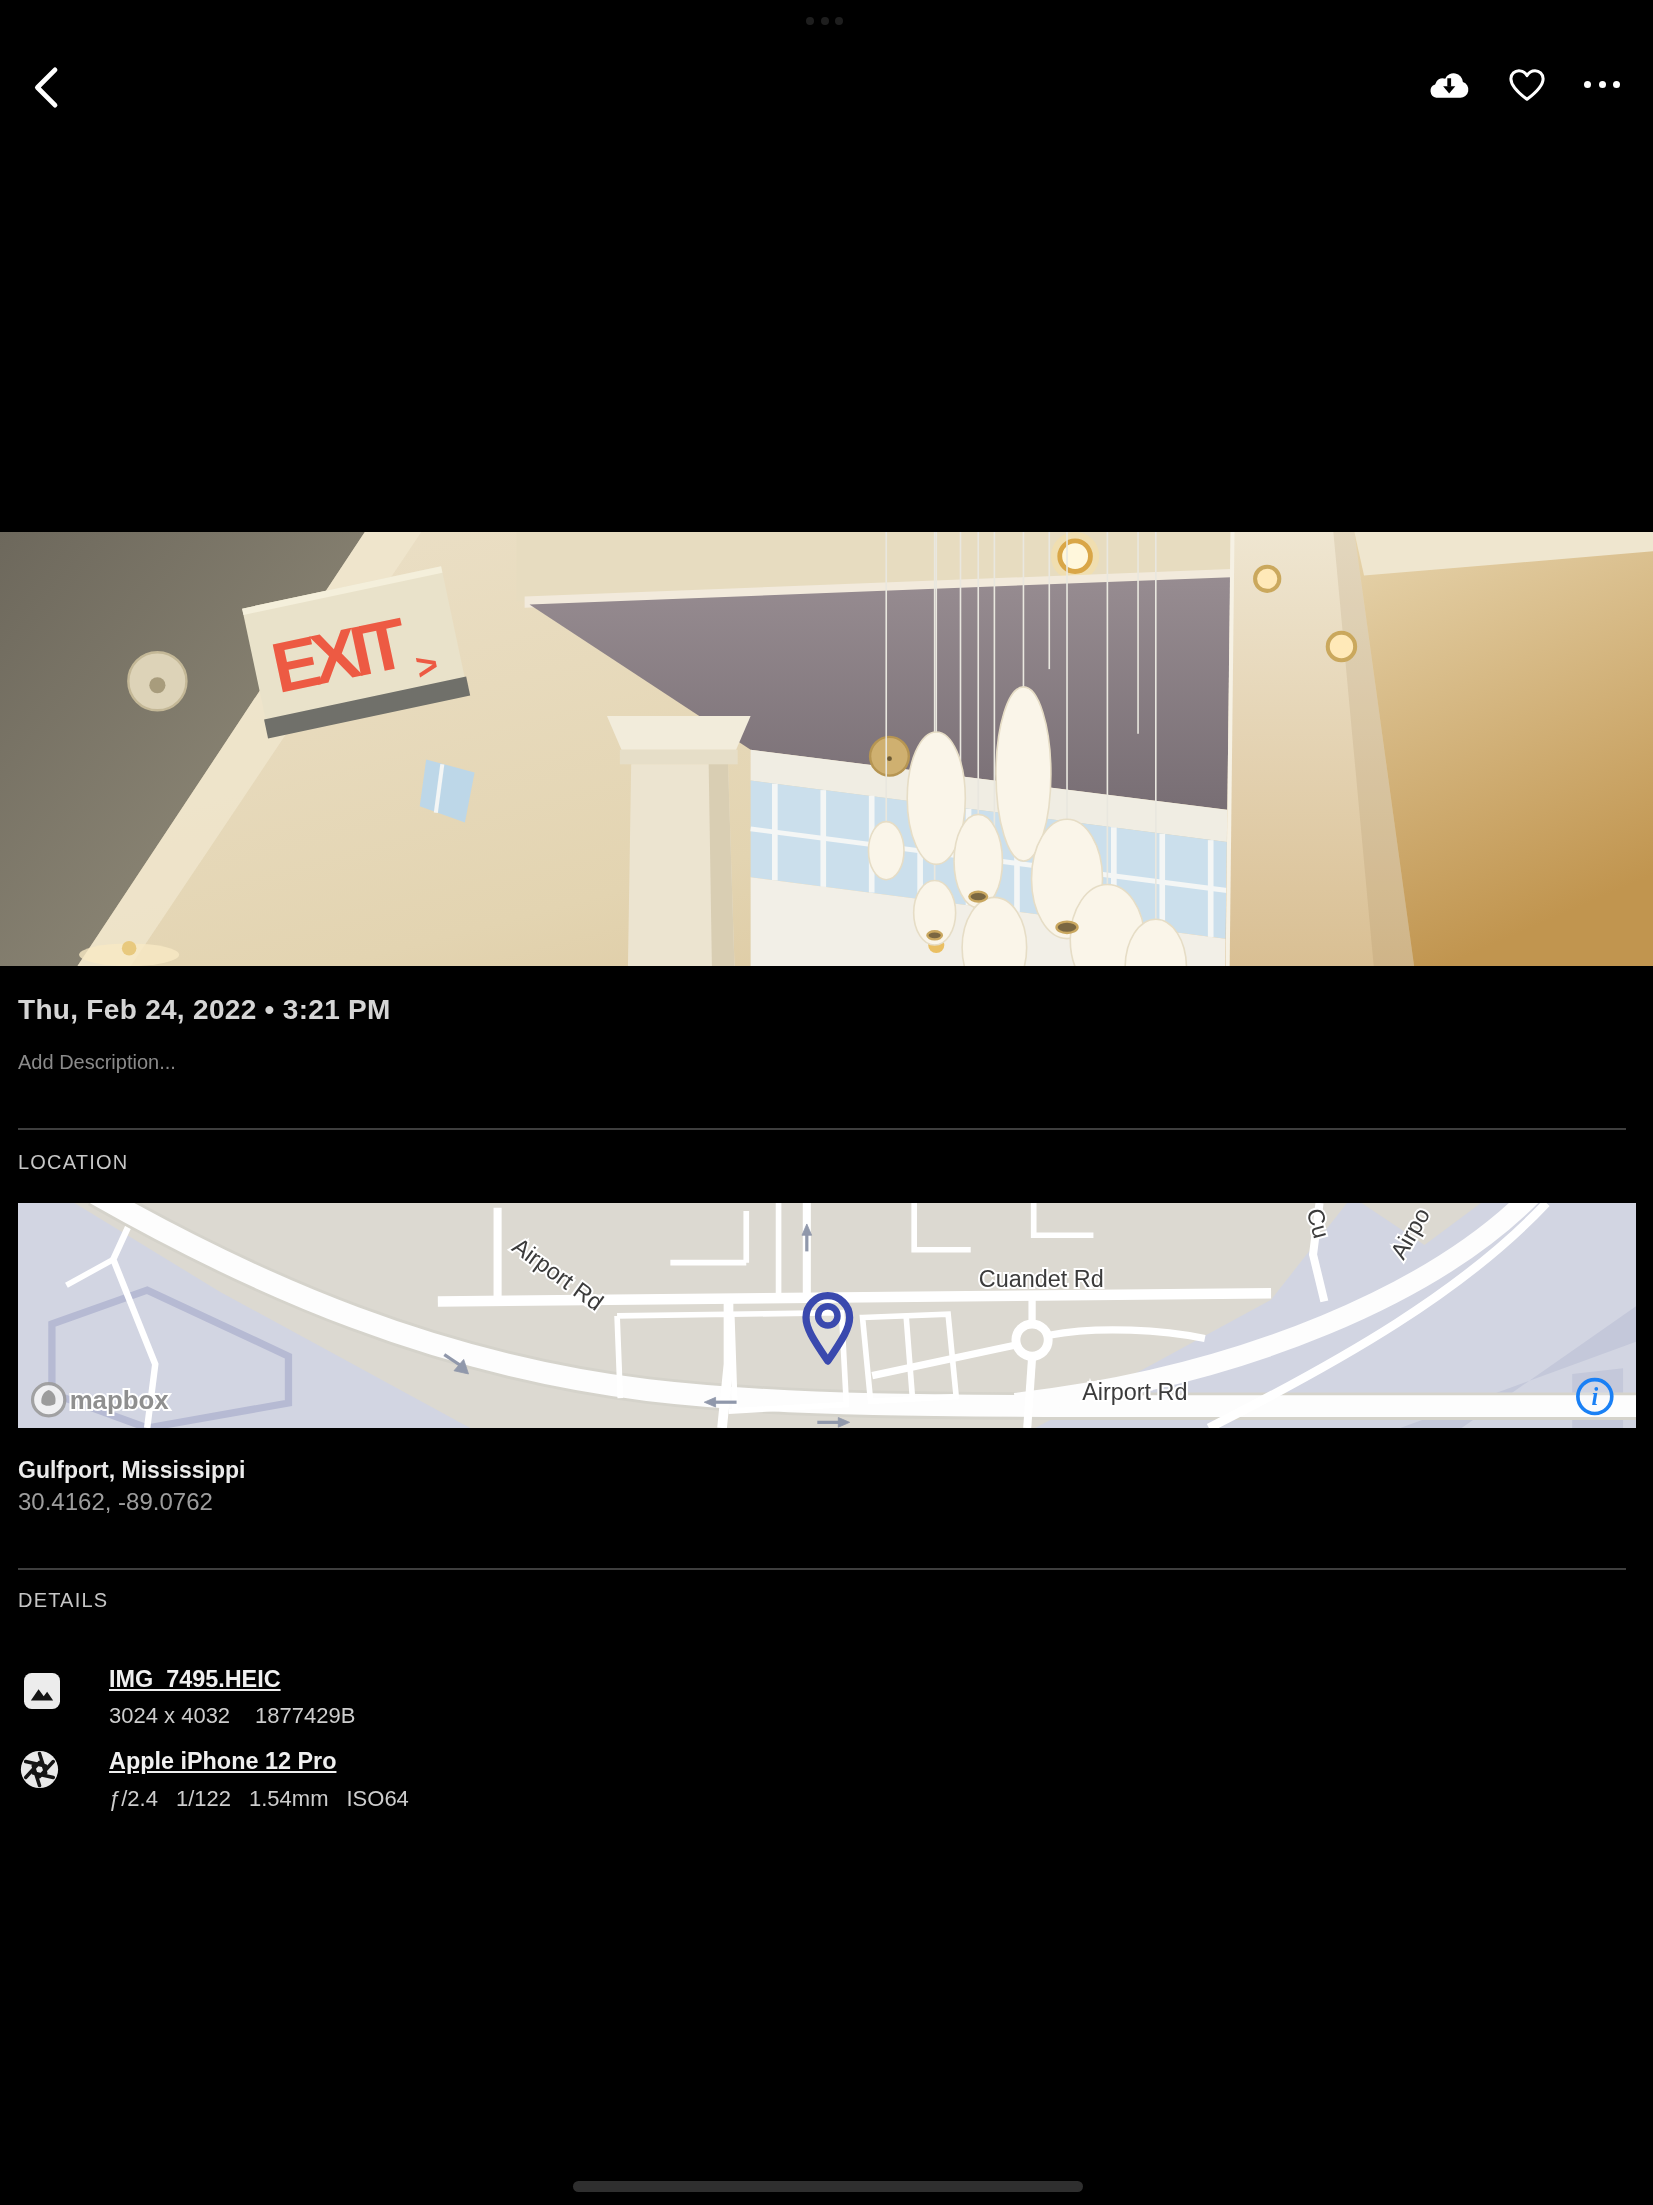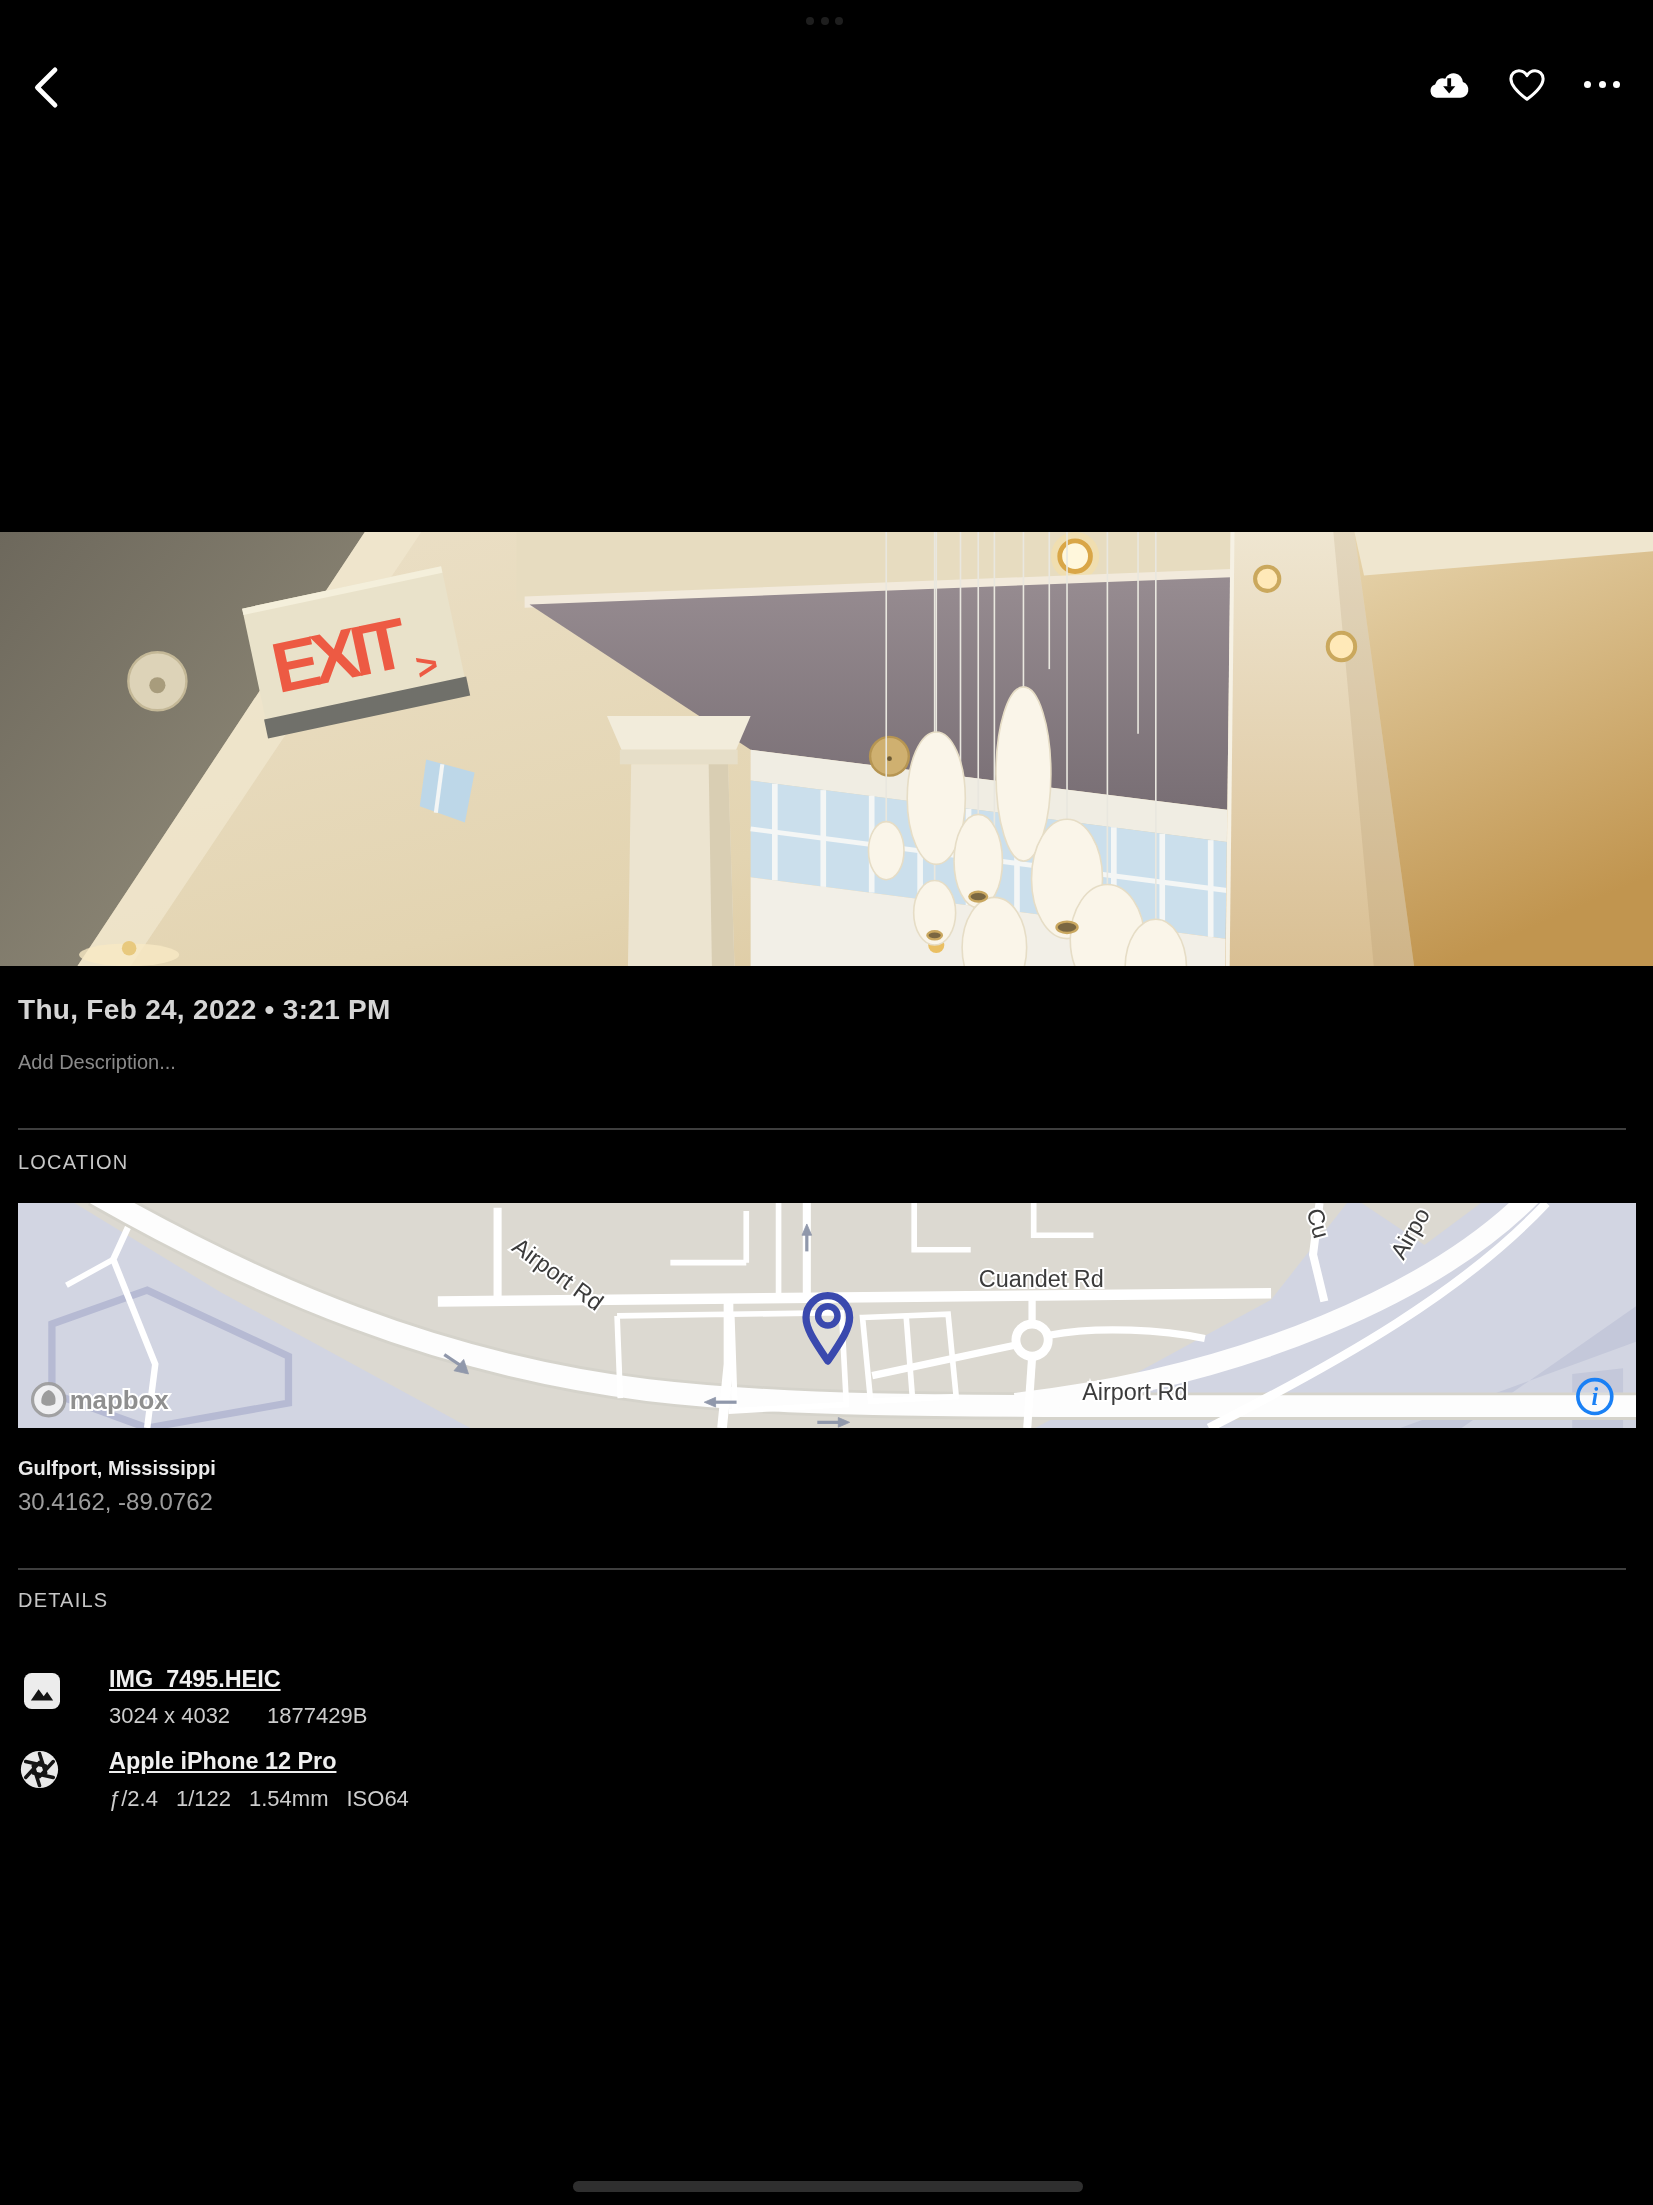--- a/index.html
+++ b/index.html
@@ -22,29 +22,29 @@
   .date-line{position:absolute;left:18px;top:994px;font-size:28px;font-weight:bold;color:#d5d5d5;letter-spacing:0.3px;}
   .desc-line{position:absolute;left:18px;top:1051px;font-size:20px;color:#8a8a8a;}
   .divider{position:absolute;left:18px;width:1608px;height:1.6px;background:#3e3e3e;}
   #div1{top:1128px;} #div2{top:1568px;}
   .section-label{position:absolute;left:18px;font-size:20px;color:#c6c6c6;letter-spacing:1.2px;}
   #loc-label{top:1151px;} #det-label{top:1589px;}
   
   #map{position:absolute;left:18px;top:1203px;width:1618px;height:225px;background:#d2d5e2;overflow:hidden;}
   #map svg{display:block;width:100%;height:100%;}
   .map-label{font-size:29px;fill:#3b3b3b;stroke:#ffffff;stroke-width:5px;paint-order:stroke;font-family:"Liberation Sans","DejaVu Sans",sans-serif;}
-  .place-line{position:absolute;left:18px;top:1457px;font-size:20px;font-weight:bold;color:#ebebeb;}
+  .place-line{position:absolute;left:18px;top:1457px;font-size:23px;font-weight:bold;color:#ebebeb;}
   .coords-line{position:absolute;left:18px;top:1488px;font-size:24px;color:#9d9d9d;}
   
   .file-icon{position:absolute;left:24px;top:1673px;}
   .cam-icon{position:absolute;left:20px;top:1750px;}
   .row-title{position:absolute;left:109px;font-size:23.4px;font-weight:bold;color:#f0f0f0;text-decoration:underline;}
   #file-name{top:1666px;} #cam-name{top:1748px;}
   .row-meta{position:absolute;left:109px;font-size:22px;color:#cdcdcd;display:flex;}
-  #file-meta{top:1703px;gap:37px;} #cam-meta{top:1786px;gap:18px;}
+  #file-meta{top:1703px;gap:25px;} #cam-meta{top:1786px;gap:18px;}
   
   #home-indicator{position:absolute;left:573px;top:2181px;width:510px;height:10.5px;border-radius:5.7px;background:#2f2f2f;}
 </style>
 </head>
 <body>
 
 <div class="switcher-dots">
     <span></span>
     <span></span>
     <span></span>

